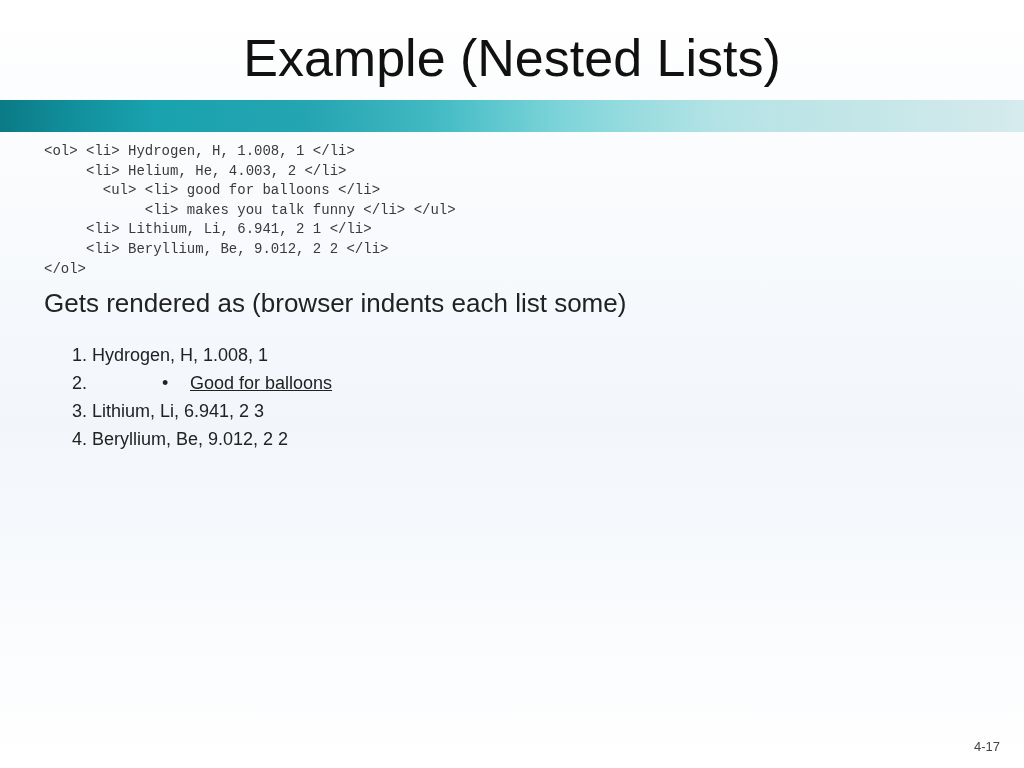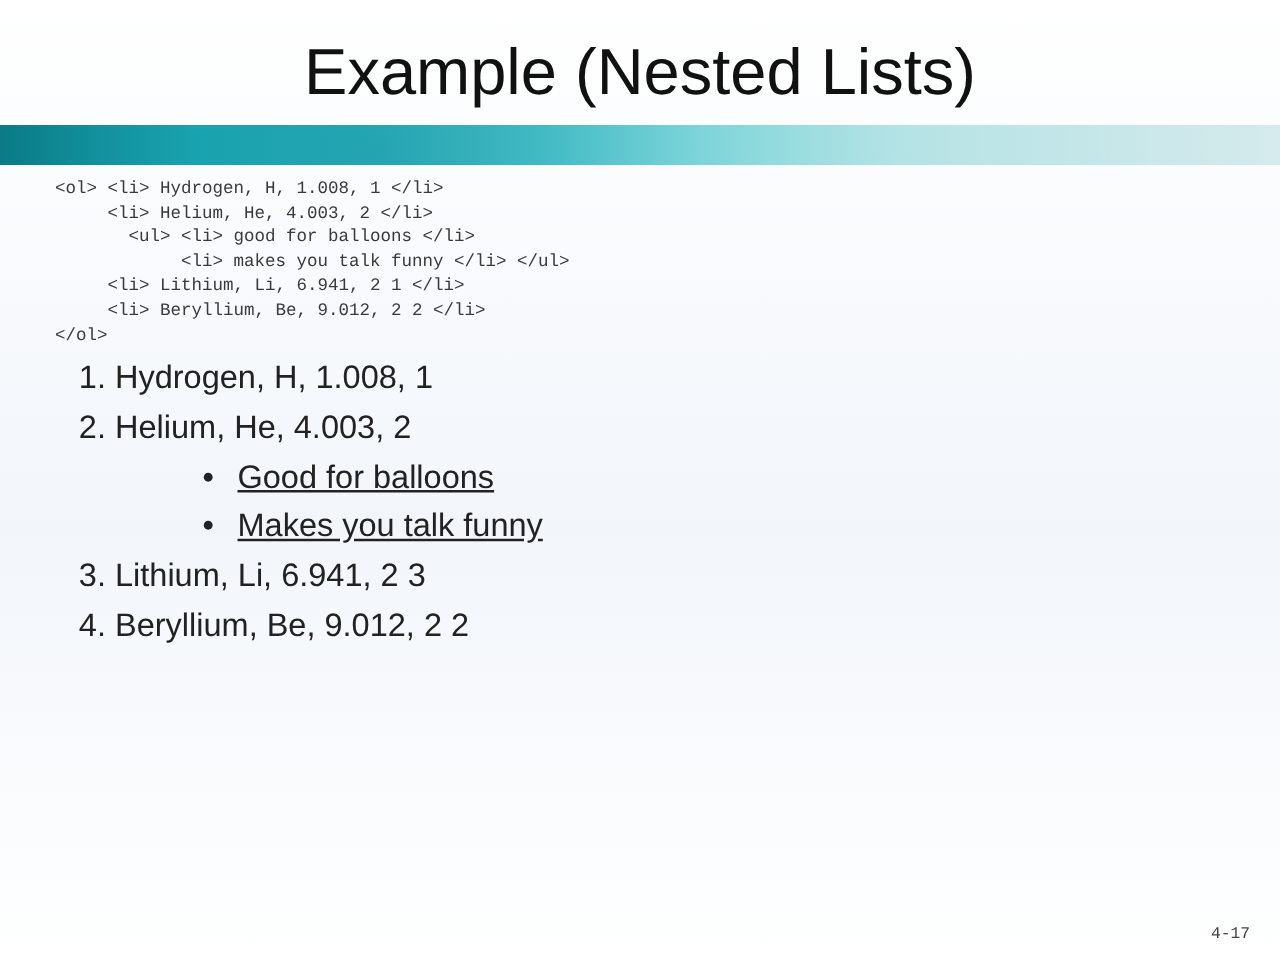--- a/index.html
+++ b/index.html
@@ -3,54 +3,53 @@
 <meta charset="utf-8">
 <style>
   html,body{margin:0;padding:0;width:1024px;height:768px;overflow:hidden;font-family:"Century Gothic","Segoe UI",Arial,sans-serif;background:#fff;}
   .slide{position:relative;width:1024px;height:768px;background:linear-gradient(to bottom,#ffffff 0%,#f2f6fb 55%,#ffffff 100%);}
   .title{font-size:52px;text-align:center;padding:28px 0 12px 0;color:#111;font-weight:400;}
   .band{height:32px;width:100%;background:linear-gradient(to right,#0a7a86 0%,#1aa8b5 15%,#2bb7c4 30%,#4dc6cf 45%,#7cd3d7 60%,#a9dde0 75%,#c7e6e8 90%,#d6ebed 100%);background-size:100% 100%;position:relative;overflow:hidden;}
   .band::after{content:"";position:absolute;inset:0;background:radial-gradient(circle at 70% 40%,rgba(255,255,255,0.25) 0%,rgba(255,255,255,0) 40%),radial-gradient(circle at 30% 60%,rgba(0,60,70,0.15) 0%,rgba(0,0,0,0) 35%);}
   .content{padding:10px 44px 0 44px;}
   .code{font-family:"Courier New",Courier,monospace;font-size:14px;line-height:1.4;color:#3a3a3a;white-space:pre;}
   .explain{font-size:26px;color:#222;margin-top:6px;line-height:1.45;}
-  ol.rendered{margin:4px 0 0 48px;padding:0;font-size:26px;color:#222;line-height:1.45;}
+  ol.rendered{margin:19px 0 0 48px;padding:0;font-size:18px;color:#222;line-height:1.45;}
   ol.rendered>li{margin:0 0 2px 0;}
   ul.inner{list-style:none;margin:2px 0 2px 70px;padding:0;}
   ul.inner>li{margin:0 0 2px 0;text-decoration:underline;}
   ul.inner>li::before{content:"•";display:inline-block;width:28px;color:#222;}
-  .pagenum{position:absolute;right:24px;bottom:14px;font-size:13px;color:#444;font-family:Liberation Mono, monospace;}
+  .pagenum{position:absolute;right:24px;bottom:14px;font-size:13px;color:#444;font-family:Liberation Sans, sans-serif;}
 </style>
 </head>
 <body>
 
 <div class="slide">
 
   <div class="title">Example (Nested Lists)</div>
 
   <div class="band"></div>
 
   <div class="content">
 
     <div class="code"><span>&lt;ol&gt; &lt;li&gt; Hydrogen, H, 1.008, 1 &lt;/li&gt;</span>
 <span>     &lt;li&gt; Helium, He, 4.003, 2 &lt;/li&gt;</span>
 <span>       &lt;ul&gt; &lt;li&gt; good for balloons &lt;/li&gt;</span>
 <span>            &lt;li&gt; makes you talk funny &lt;/li&gt; &lt;/ul&gt;</span>
 <span>     &lt;li&gt; Lithium, Li, 6.941, 2 1 &lt;/li&gt;</span>
 <span>     &lt;li&gt; Beryllium, Be, 9.012, 2 2 &lt;/li&gt;</span>
 <span>&lt;/ol&gt;</span></div>
 
+    <div class="explain">Gets rendered as (browser indents each list some)</div>
 
     <ol class="rendered">
       <li>Hydrogen, H, 1.008, 1</li>
       <li>
-        <span>Helium, He, 4.003, 2</span>
         <ul class="inner">
           <li><span>Good for balloons</span></li>
-          <li><span>Makes you talk funny</span></li>
         </ul>
       </li>
       <li>Lithium, Li, 6.941, 2 3</li>
       <li>Beryllium, Be, 9.012, 2 2</li>
     </ol>
 
   </div>
 
   <div class="pagenum">4-17</div>
 

